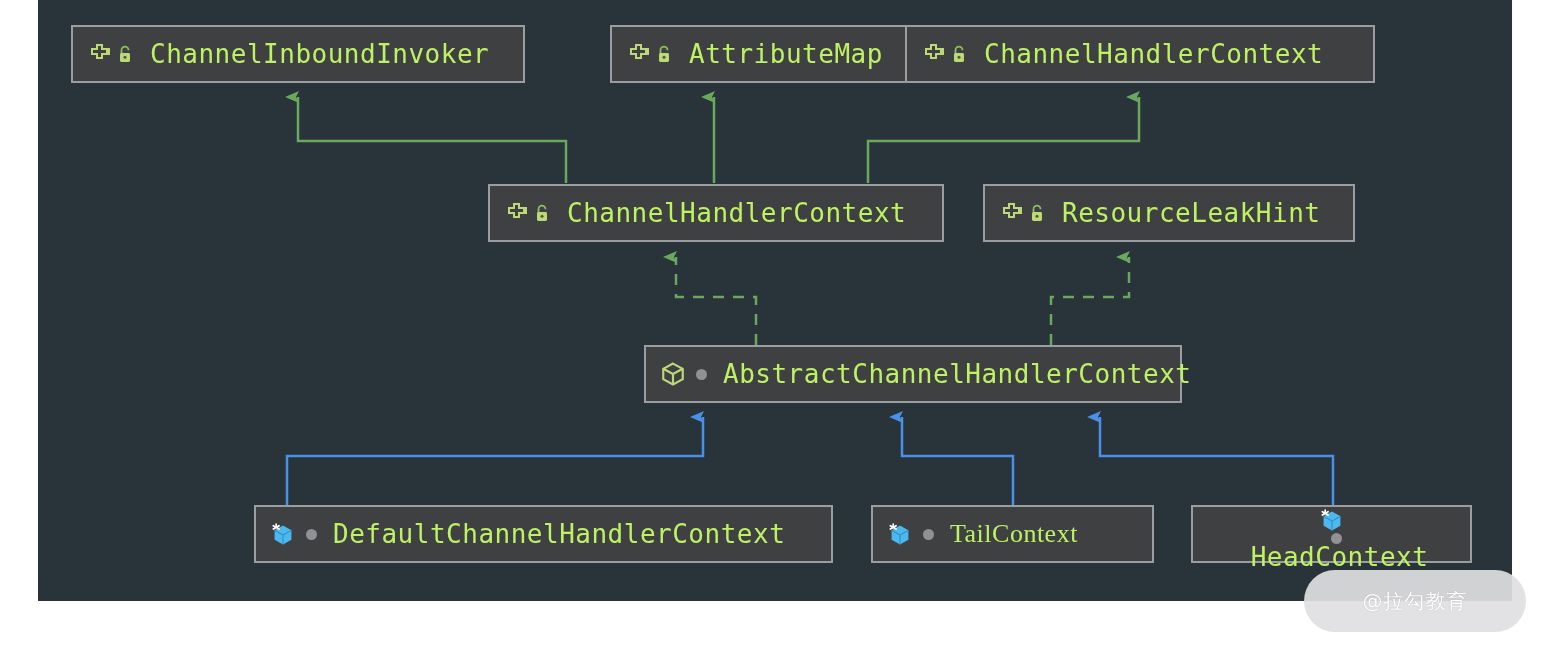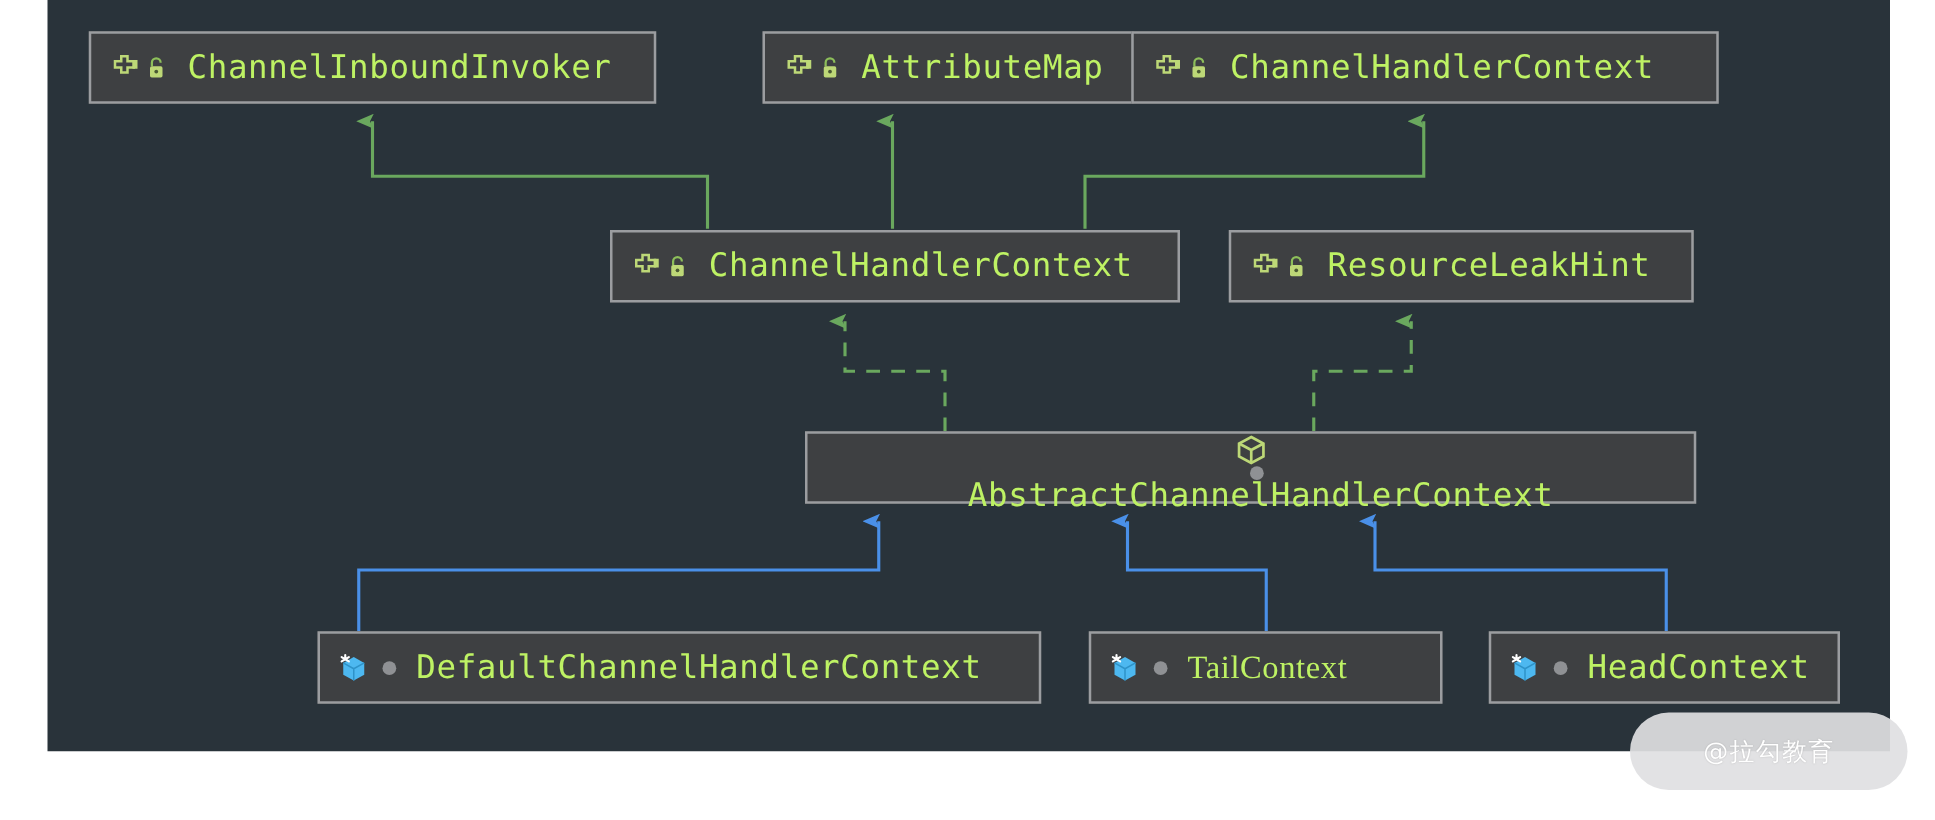--- a/index.html
+++ b/index.html
@@ -209,21 +209,21 @@
       <span class="lock">
         <svg viewBox="0 0 16 20" width="16" height="20">
           <path d="M4.5 9V6.2a3.5 3.5 0 0 1 7 0" fill="none" stroke="#8dbf5a" stroke-width="1.8"></path>
           <rect x="3" y="9" width="10" height="9" rx="1.4" fill="#bdd877"></rect>
           <circle cx="8" cy="13.2" r="1.5" fill="#4a5a33"></circle>
         </svg>
       </span>
       <span class="nm">ChannelHandlerContext</span>
     </div>
 
-    <div class="node" style="left:606px; top:345px; width:713px;flex-direction:column;">
+    <div class="node" style="left:606px; top:345px; width:538px;">
       <span class="ico">
         <svg viewBox="0 0 24 24" width="26" height="26">
           <path d="M12 2.4 21 7.2v9.6L12 21.6 3 16.8V7.2z" fill="none" stroke="#bdd877" stroke-width="2"></path>
           <path d="M12 12 21 7.2M12 12 3 7.2M12 12v9.6" fill="none" stroke="#bdd877" stroke-width="2"></path>
         </svg>
       </span>
       <span class="dot"></span>
       <span class="nm">AbstractChannelHandlerContext</span>
     </div>
 
@@ -248,21 +248,21 @@
           <path d="M13 14 21.4 9.3M13 14 4.6 9.3M13 14v9.4" fill="none" stroke="#2e93c9" stroke-width="1.2"></path>
           <g stroke="#ffffff" stroke-width="1.7" stroke-linecap="round">
             <path d="M6.2 6.4v-3.4M6.2 6.4 3.3 4.7M6.2 6.4 9.1 4.7M6.2 6.4 3.3 8.1M6.2 6.4 9.1 8.1"></path>
           </g>
         </svg>
       </span>
       <span class="dot"></span>
       <span class="nm">TailContext</span>
     </div>
 
-    <div class="node" style="left:1153px; top:505px; width:281px;">
+    <div class="node" style="left:1153px; top:505px; width:281px;flex-direction:column;">
       <span class="ico">
         <svg viewBox="0 0 26 26" width="26" height="26">
           <path d="M13 4.6 21.4 9.3v9.4L13 23.4 4.6 18.7V9.3z" fill="#4db8f0"></path>
           <path d="M13 14 21.4 9.3M13 14 4.6 9.3M13 14v9.4" fill="none" stroke="#2e93c9" stroke-width="1.2"></path>
           <g stroke="#ffffff" stroke-width="1.7" stroke-linecap="round">
             <path d="M6.2 6.4v-3.4M6.2 6.4 3.3 4.7M6.2 6.4 9.1 4.7M6.2 6.4 3.3 8.1M6.2 6.4 9.1 8.1"></path>
           </g>
         </svg>
       </span>
       <span class="dot"></span>

